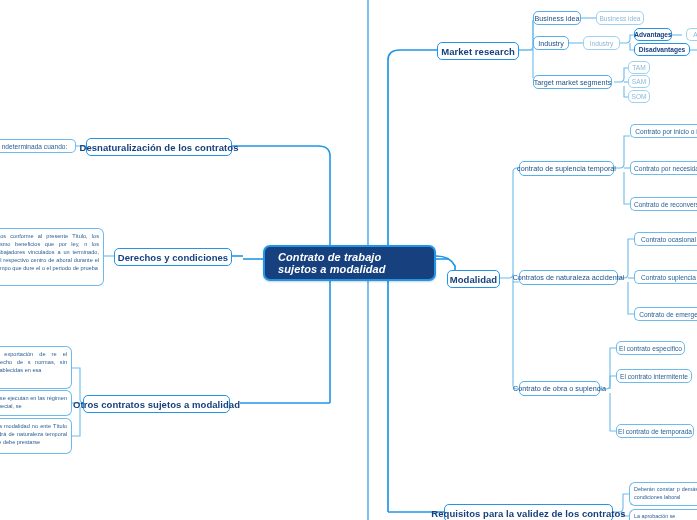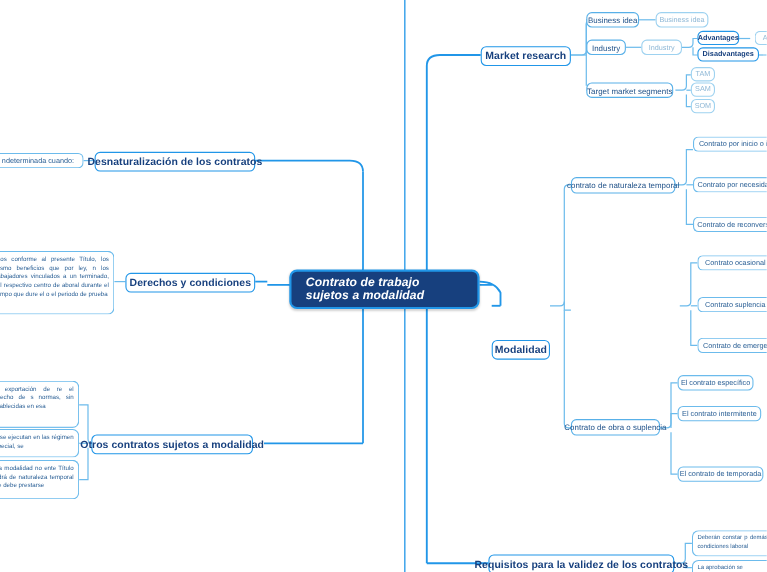--- a/index.html
+++ b/index.html
@@ -243,21 +243,21 @@
   </div>
 
   <div class="node para clip-left" style="left:-12px; top:418px; width:84px; height:36px;">
     <span>to a modalidad no ente Título podrá de naturaleza temporal que debe prestarse</span>
   </div>
 
   <div class="node lvl1" style="left:437px; top:42px; width:82px; height:17px;">
     <span class="nowrap">Market research</span>
   </div>
 
-  <div class="node lvl1" style="left:447px; top:270px; width:53px; height:17px;margin-top:39px;">
+  <div class="node lvl1" style="left:447px; top:270px; width:53px; height:17px;">
     <span class="nowrap">Modalidad</span>
   </div>
 
   <div class="node lvl1" style="left:444px; top:504px; width:169px; height:17px;">
     <span class="nowrap">Requisitos para la validez de los contratos</span>
   </div>
 
   <div class="node lvl2" style="left:533px; top:11px; width:48px; height:14px;">
     <span class="nowrap">Business idea</span>
   </div>
@@ -294,23 +294,26 @@
     <span class="nowrap">TAM</span>
   </div>
   <div class="node lvl3 faded" style="left:628px; top:75px; width:22px; height:13px;">
     <span class="nowrap">SAM</span>
   </div>
   <div class="node lvl3 faded" style="left:628px; top:90px; width:22px; height:13px;">
     <span class="nowrap">SOM</span>
   </div>
 
   <div class="node lvl2" style="left:519px; top:161px; width:95px; height:15px;">
-    <span class="nowrap">contrato de naturaleza temporal</span>
-  </div>
-
+    <span class="nowrap">contrato de suplencia temporal</span>
+  </div>
+
+  <div class="node lvl2" style="left:519px; top:270px; width:99px; height:15px;">
+    <span class="nowrap">Contratos de naturaleza accidental</span>
+  </div>
 
   <div class="node lvl2" style="left:519px; top:381px; width:81px; height:15px;">
     <span class="nowrap">Contrato de obra o suplencia</span>
   </div>
 
   <div class="node lvl3 clip-right" style="left:630px; top:124px; width:72px; height:14px;">
     <span class="nowrap">Contrato por inicio o i</span>
   </div>
   <div class="node lvl3 clip-right" style="left:630px; top:161px; width:72px; height:14px;">
     <span class="nowrap">Contrato por necesida</span>

